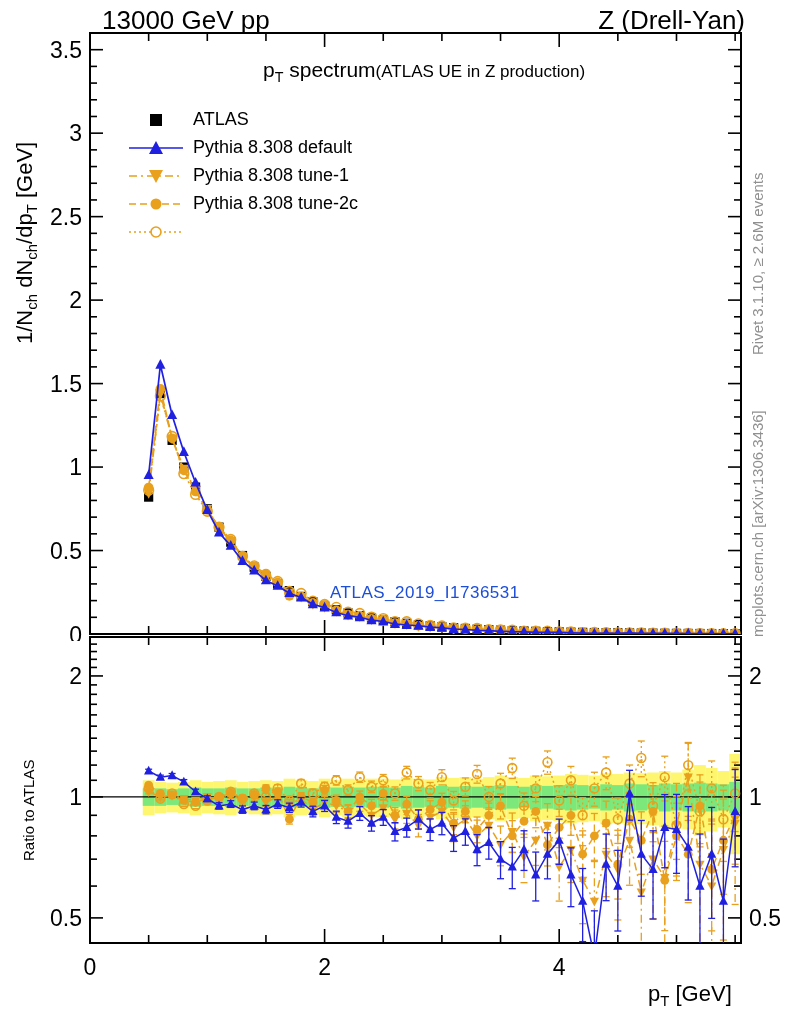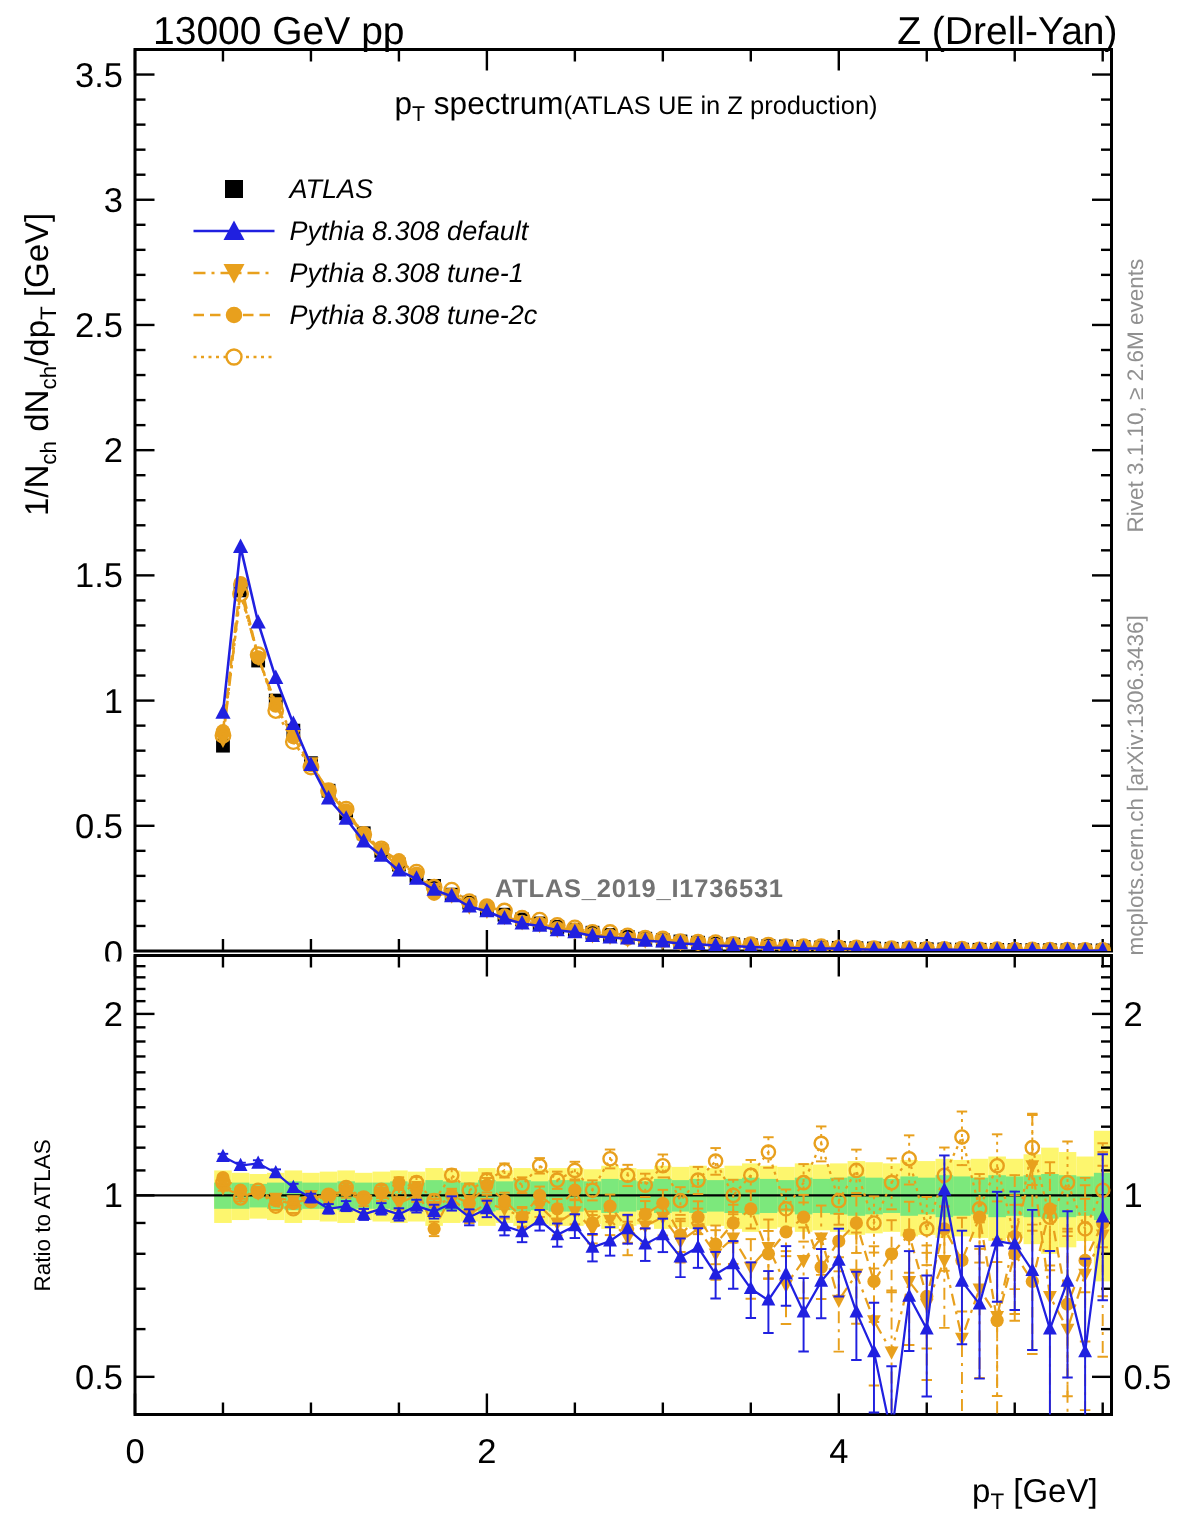--- a/index.html
+++ b/index.html
@@ -6,21 +6,21 @@
   body{width:786px;height:1024px;position:relative;font-family:"Liberation Sans",sans-serif;color:#000;overflow:hidden;}
   .abs{position:absolute;white-space:nowrap;}
   #chart-svg{position:absolute;left:0;top:0;}
   .hdr{font-size:26px;top:5px;}
   #hdr-left{left:102px;}
   #hdr-right{right:41px;}
   #plot-title{left:228px;top:58px;font-size:21px;margin-left:35px;}
   #plot-title .ctx{font-size:17px;}
   sub,.sub{font-size:68%;vertical-align:-0.35em;line-height:0;}
   #legend{left:128px;top:109px;}
-  .leg-row{display:flex;align-items:flex-end;height:28px;font-size:18px;font-style:italic;}
+  .leg-row{display:flex;align-items:flex-start;height:28px;font-size:18px;}
   .leg-icon{width:56px;height:22px;margin-right:9px;flex:0 0 56px;}
   #watermark{left:330px;top:583px;font-size:17px;letter-spacing:0.5px;}
   .vtext{transform:rotate(-90deg);transform-origin:0 0;}
   #note-top{left:749px;top:355px;font-size:15px;}
   #note-bottom{left:749px;top:637px;font-size:15px;}
   #ratio-ylabel{left:20px;top:861px;font-size:15px;}
   #main-ylabel{left:12px;top:344px;font-size:22px;}
   #xlabel{left:648px;top:981px;font-size:22px;}
 </style>
 </head>
@@ -1471,20 +1471,20 @@
   <div class="leg-row">
       <span class="leg-icon"><svg width="56" height="22">
           <g>
             <line x1="1" y1="11" x2="55" y2="11" stroke="#e8a01d" stroke-width="1.7" stroke-dasharray="2 3"></line>
             <circle cx="28" cy="11" r="5" fill="#fff" stroke="#e8a01d" stroke-width="1.6"></circle>
           </g>
         </svg></span>
     </div>
 </div>
 
-<div class="abs" id="watermark" style="color: #737373; font-weight: bold;">ATLAS_2019_I1736531</div>
+<div class="abs" id="watermark" style="color: #1d4ed8;">ATLAS_2019_I1736531</div>
 
 <div class="abs vtext" id="note-top" style="color: rgb(144, 144, 144);">Rivet 3.1.10, ≥ 2.6M events</div>
 <div class="abs vtext" id="note-bottom" style="color: rgb(144, 144, 144);">mcplots.cern.ch [arXiv:1306.3436]</div>
 
 <div class="abs vtext" id="ratio-ylabel">Ratio to ATLAS</div>
 <div class="abs vtext" id="main-ylabel"><span>1/N</span><span class="sub">ch</span><span> dN</span><span class="sub">ch</span><span>/dp</span><span class="sub">T</span><span> [GeV]</span></div>
 <div class="abs" id="xlabel"><span>p</span><span class="sub">T</span><span> [GeV]</span></div>
 
 </body></html>

